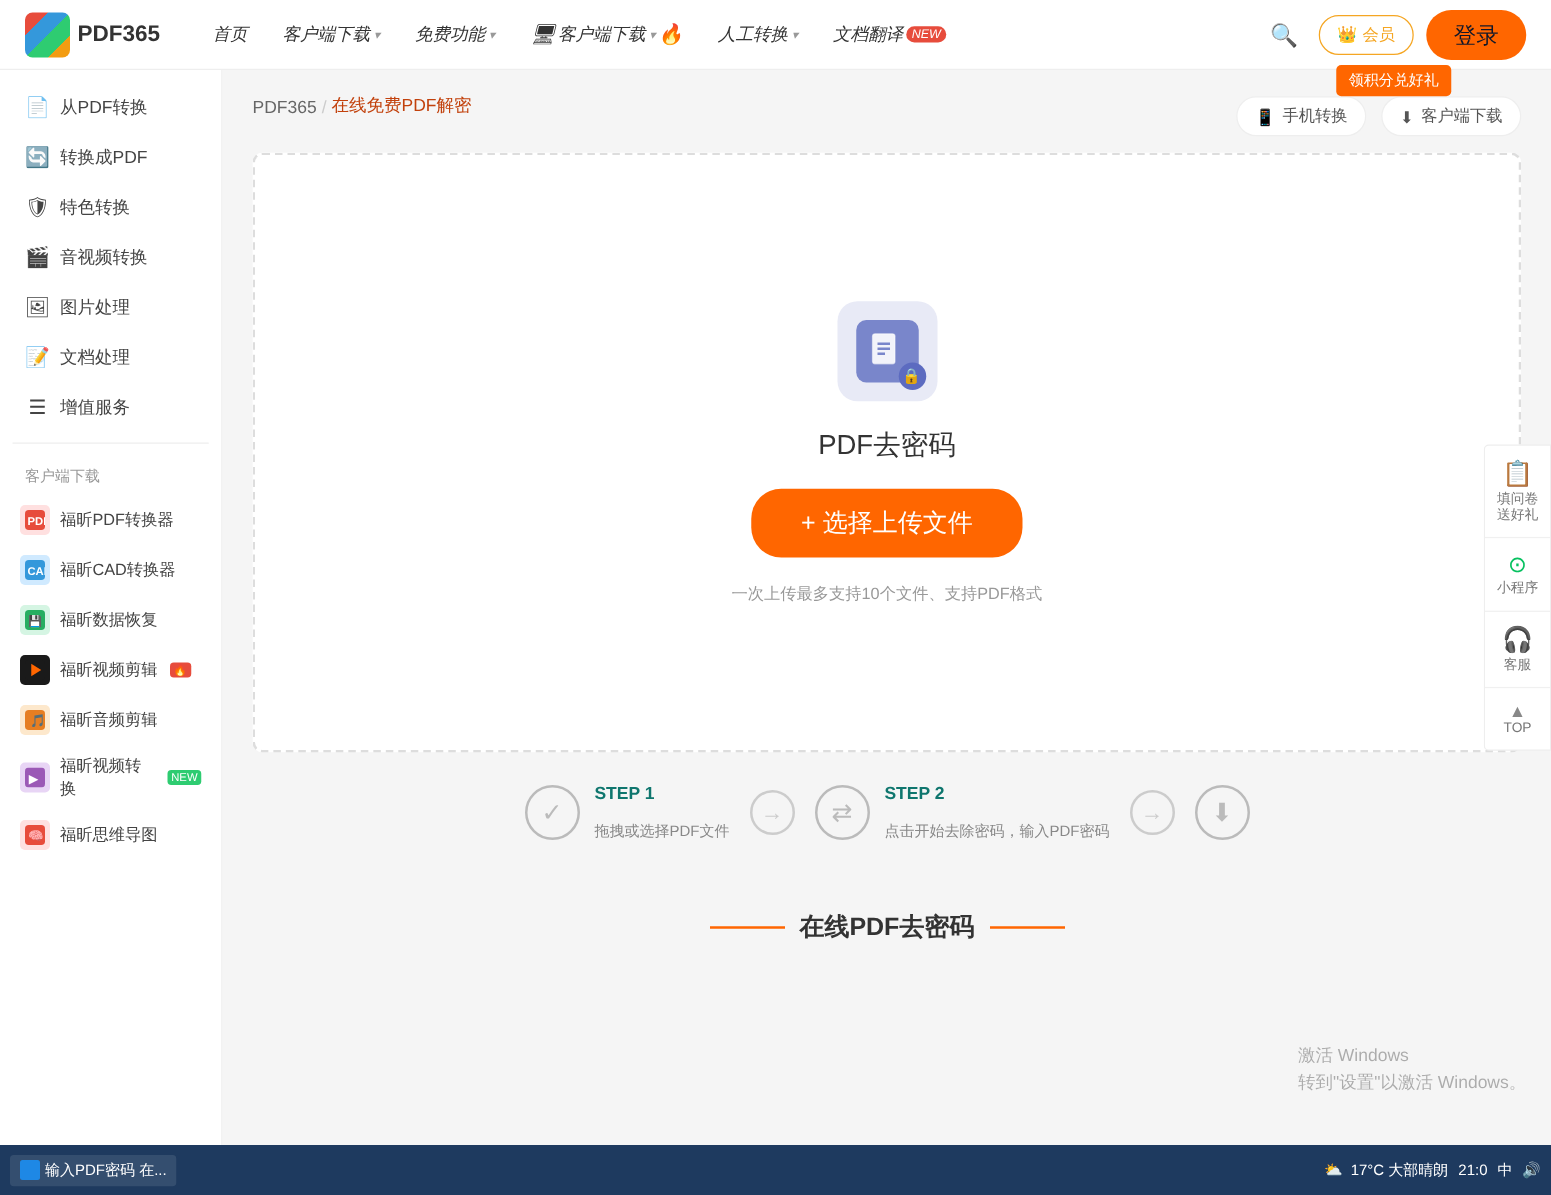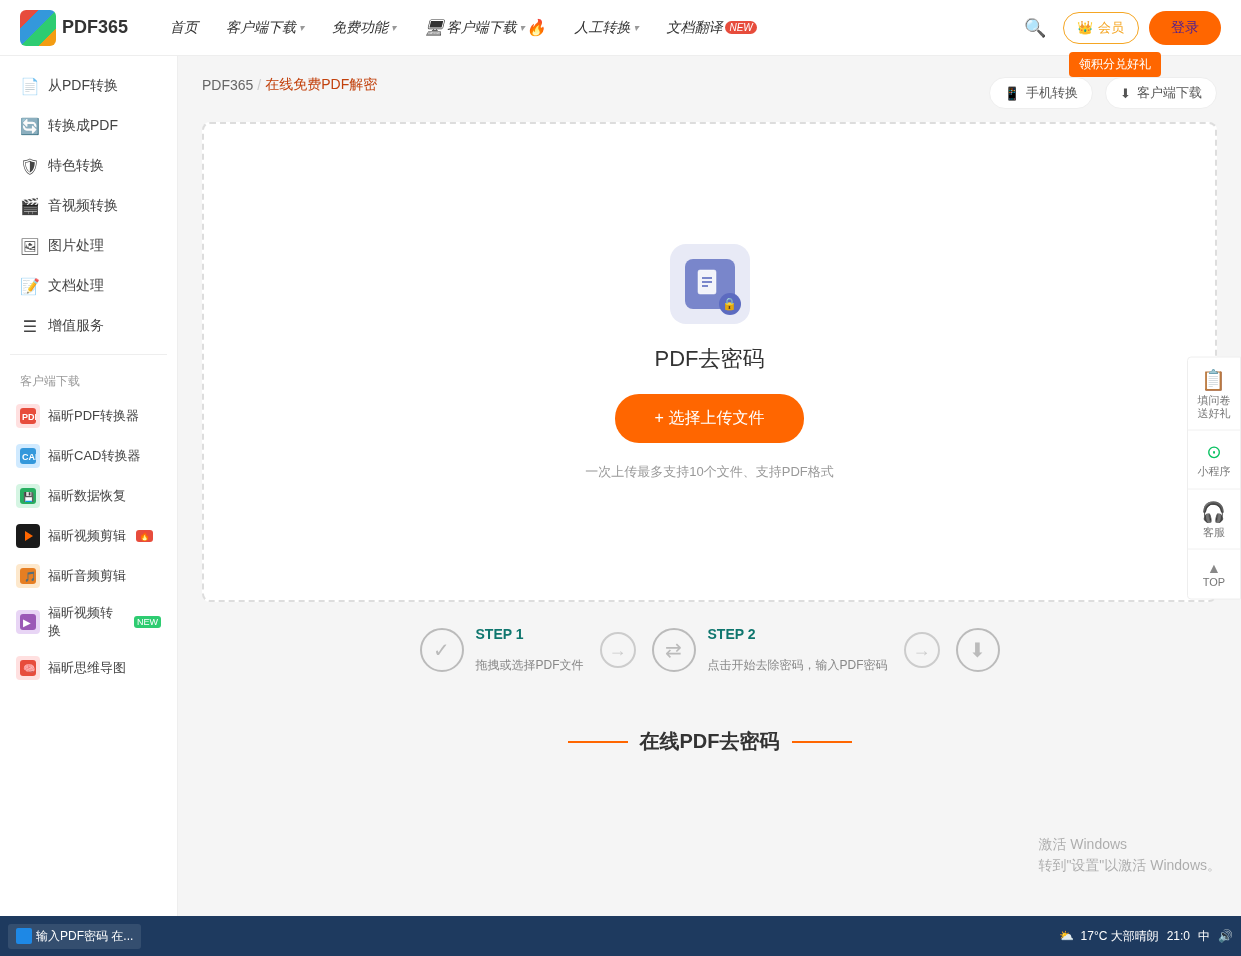--- a/index.html
+++ b/index.html
@@ -35,21 +35,21 @@
     }
     .nav-badge-red { background: #e74c3c; }
     .nav-right { display: flex; align-items: center; gap: 10px; }
     .search-btn {
       width: 34px; height: 34px; border: none; background: none; cursor: pointer; display: flex; align-items: center; justify-content: center; font-size: 18px; color: #555;
     }
     .vip-btn {
       padding: 6px 14px; border: 1px solid #f5a623; border-radius: 20px; background: #fff; color: #f5a623; font-size: 13px; cursor: pointer; display: flex; align-items: center; gap: 4px;
     }
     .login-btn {
-      padding: 8px 22px; background: #f60; border: none; border-radius: 20px; color: #4c1d95; font-size: 14px; cursor: pointer;
+      padding: 8px 22px; background: #f60; border: none; border-radius: 20px; color: #0f172a; font-size: 18px; cursor: pointer;
     }
     .reward-badge {
       position: absolute; top: 52px; right: 80px; background: #f60; color: #fff; font-size: 12px; padding: 4px 10px; border-radius: 4px; white-space: nowrap; z-index: 200;
     }
 
     
     .layout { display: flex; }
 
     
     .sidebar {
@@ -90,21 +90,21 @@
       width: 80px; height: 80px; background: #e8eaf6; border-radius: 16px; display: flex; align-items: center; justify-content: center;
     }
     .upload-icon-inner {
       width: 50px; height: 50px; background: #7986cb; border-radius: 8px; display: flex; align-items: center; justify-content: center; font-size: 28px; color: #fff; position: relative;
     }
     .lock-overlay {
       position: absolute; bottom: -6px; right: -6px; width: 22px; height: 22px; background: #5c6bc0; border-radius: 50%; display: flex; align-items: center; justify-content: center; font-size: 12px; color: #fff;
     }
     .tool-name { font-size: 22px; color: #333; font-weight: 500; }
     .upload-btn {
-      background: #f60; color: #fff; border: none; border-radius: 24px; padding: 14px 40px; font-size: 16px; cursor: pointer; display: flex; align-items: center; gap: 8px; text-align: center;
+      background: #f60; color: #fff; border: none; border-radius: 24px; padding: 14px 40px; font-size: 20px; cursor: pointer; display: flex; align-items: center; gap: 8px; text-align: center;
     }
     .upload-hint { font-size: 13px; color: #999; }
 
     
     .steps-area {
       background: #f5f5f5; padding: 24px 40px; display: flex; align-items: center; justify-content: center; gap: 0; margin-top: 0;
     }
     .step-block { display: flex; align-items: center; gap: 12px; }
     .step-icon {
       width: 44px; height: 44px; border-radius: 50%; border: 2px solid #bbb; display: flex; align-items: center; justify-content: center; font-size: 20px; color: #bbb; flex-shrink: 0;

